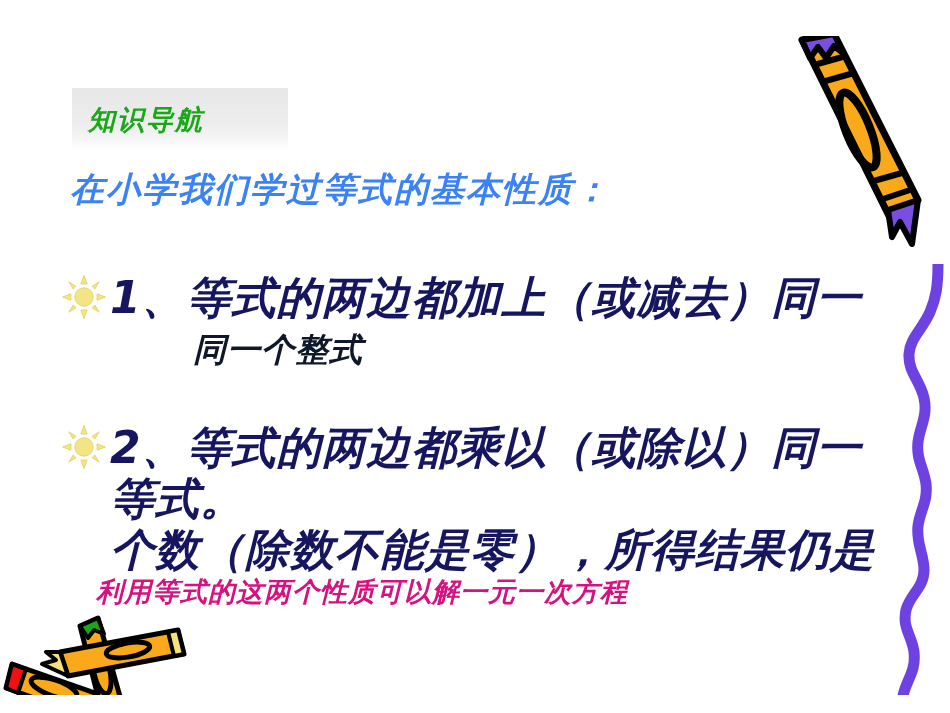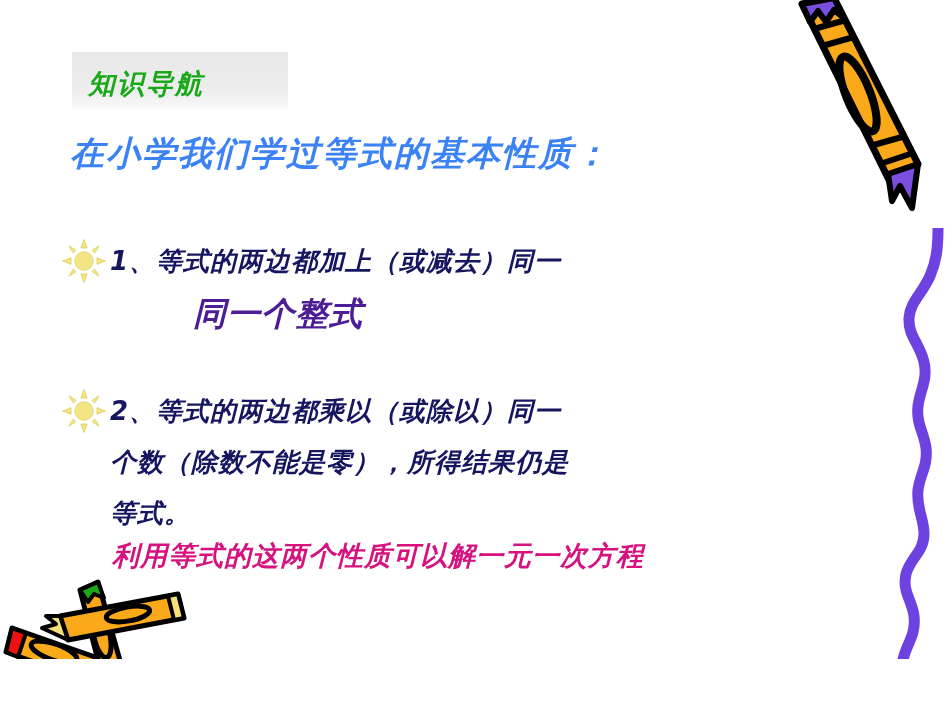--- a/index.html
+++ b/index.html
@@ -12,20 +12,21 @@
     background: #ffffff;
     font-family: "DejaVu Sans", sans-serif;
     overflow: hidden;
   }
   #slide {
     position: relative;
     width: 950px;
     height: 659px;
     background: #ffffff;
     overflow: hidden;
+    margin-top: 36px;
   }
 
   
   .title-chip {
     position: absolute;
     left: 72px;
     top: 52px;
     width: 216px;
     height: 62px;
     background: linear-gradient(to bottom, #e8e8e8 0%, #ececec 55%, #f6f6f6 85%, #ffffff 100%);
@@ -54,54 +55,54 @@
     font-style: italic;
     color: #3b82f6;
     letter-spacing: 2px;
     white-space: nowrap;
   }
 
   
   .body-text {
     position: absolute;
     font-family: "DejaVu Sans", sans-serif;
-    font-size: 26px;
+    font-size: 44px;
     font-weight: bold;
     font-style: italic;
     color: #151560;
     letter-spacing: 1px;
     white-space: nowrap;
     line-height: 51px;
   }
   .para1 { left: 110px; top: 236px; }
   .para2 { left: 110px; top: 386px; }
 
   .pink-note {
     position: absolute;
-    left: 112px;
+    left: 96px;
     top: 538px;
     font-family: "DejaVu Sans", sans-serif;
     font-size: 27px;
     font-weight: bold;
     font-style: italic;
     color: #d5127f;
     letter-spacing: 1px;
     white-space: nowrap;
   }
 
   
   .red-overlay {
     position: absolute;
     left: 193px;
     top: 292px;
     font-family: "DejaVu Sans", sans-serif;
     font-size: 33px;
     font-weight: bold;
     font-style: italic;
-    color: #4c1d95;
+    color: #0f172a;
     letter-spacing: 1px;
     white-space: nowrap;
     z-index: 4;
   }
 
   
   .sun-bullet {
     position: absolute;
     width: 46px;
     height: 46px;
@@ -175,22 +176,22 @@
         <polygon points="7.8,7.8 15.0,12.2 12.2,15.0"></polygon>
         <polygon points="38.2,7.8 33.8,15.0 31.0,12.2"></polygon>
         <polygon points="7.8,38.2 12.2,31.0 15.0,33.8"></polygon>
         <polygon points="38.2,38.2 31.0,33.8 33.8,31.0"></polygon>
       </g>
     </svg>
   </div>
 
   <div class="body-text para2">
     <div> 2、等式的两边都乘以（或除以）同一</div>
+    <div>等式。</div>
     <div>个数（除数不能是零），所得结果仍是</div>
-    <div>等式。</div>
   </div>
 
   <div class="pink-note">利用等式的这两个性质可以解一元一次方程</div>
 
   <div class="crayon-tr">
     <svg viewBox="0 0 150 215" width="150" height="215" aria-hidden="true">
       <g>
 
         <path d="M10,8 L42,2 L126,168 L100,190 Z" fill="#f9a91a" stroke="#000000" stroke-width="7" stroke-linejoin="round"></path>
 

